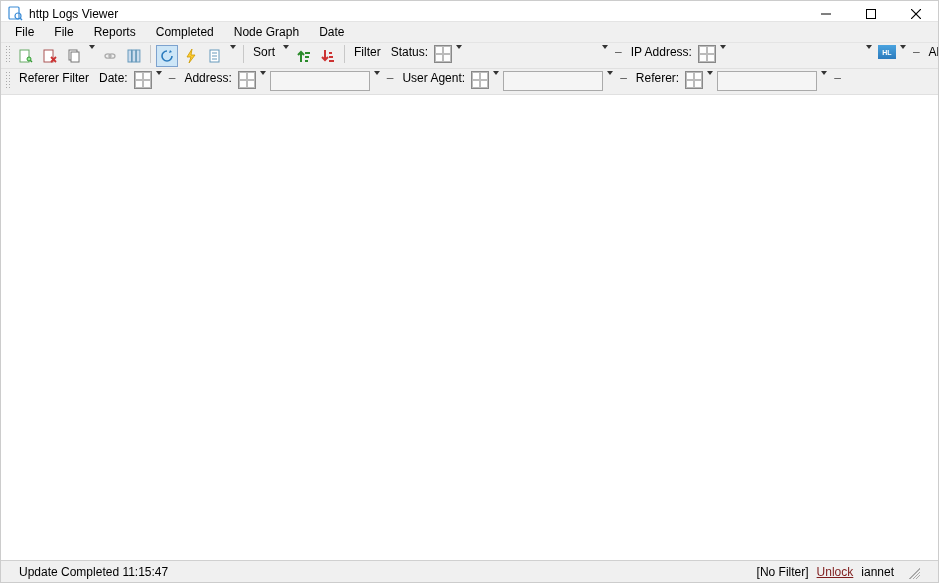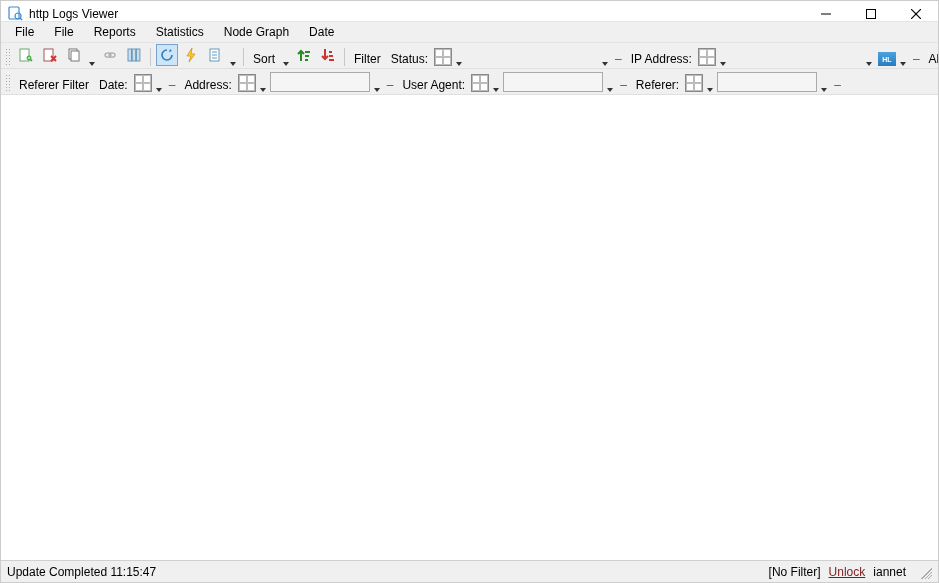--- a/index.html
+++ b/index.html
@@ -43,21 +43,21 @@
       border-top: 1px solid #e4e4e4;
       border-bottom: 1px solid #e4e4e4;
       padding: 0 4px;
     }
     .menu-item {
       padding: 2px 10px;
       cursor: default;
     }
     
     .toolbar {
-      display:flex; align-items:flex-end;
+      display:flex; align-items:flex-start;
       background:#f0f0f0;
       border-bottom:1px solid #e0e0e0;
       padding: 2px 4px;
       gap: 2px;
       height: 26px;
       white-space: nowrap;
     }
     .grip {
       width: 6px; height: 18px;
       background-image: radial-gradient(#aaa 1px, transparent 1px);
@@ -111,21 +111,21 @@
     
     .content {
       flex:1; background:#fff; overflow:auto;
     }
     
     .statusbar {
       height: 22px;
       display:flex; align-items:center;
       background:#f0f0f0;
       border-top:1px solid #d0d0d0;
-      padding: 0 6px;
+      padding: 0 18px;
       gap: 8px;
       font-size:12px;
     }
     .statusbar .spacer { flex:1; }
     .statusbar a { color:#7f1d1d; text-decoration:underline; cursor:pointer; }
     .resize-grip {
       width:14px; height:14px;
       background:
         linear-gradient(135deg, transparent 60%, #aaa 60%, #aaa 65%, transparent 65%,
                         transparent 72%, #aaa 72%, #aaa 77%, transparent 77%,
@@ -163,21 +163,21 @@
           <line x1="10" y1="0" x2="0" y2="10" stroke="#000" stroke-width="1.2"></line>
         </svg>
     </div>
   </div>
 </div>
 
 <div class="menubar">
   <div class="menu-item">File</div>
   <div class="menu-item">File</div>
   <div class="menu-item">Reports</div>
-  <div class="menu-item">Statistics</div>
+  <div class="menu-item">Completed</div>
   <div class="menu-item">Node Graph</div>
   <div class="menu-item">Date</div>
 </div>
 
 <div class="toolbar">
   <span class="grip"></span>
   <div class="tbtn">
     <svg viewBox="0 0 16 16">
         <rect x="2" y="2" width="9" height="12" fill="#fff" stroke="#6a6"></rect>
         <path d="M11 11 l3 3" stroke="#393" stroke-width="1.5"></path>

